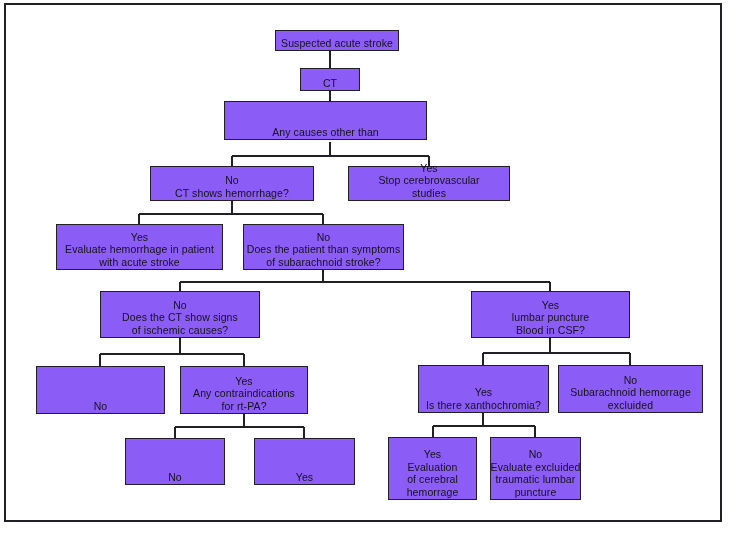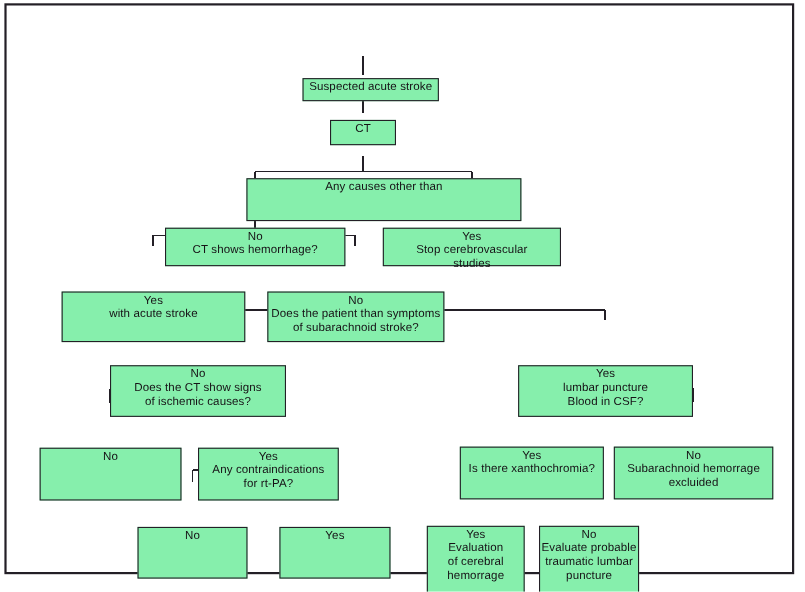--- a/index.html
+++ b/index.html
@@ -29,32 +29,31 @@
     left: 0;
     top: 0;
     width: 732px;
     height: 538px;
     pointer-events: none;
   }
   .node {
     position: absolute;
     box-sizing: border-box;
     border: 1.5px solid #231f26;
-    background: #86efac;
+    background: #8b5cf6;
     display: flex;
     flex-direction: column;
     align-items: center;
-    justify-content: flex-start;
+    justify-content: flex-end;
     text-align: center;
     font-size: 10.5px;
     line-height: 12.4px;
     color: #161216;
     letter-spacing: 0.1px;
     padding: 1px 2px;
-    margin-top: 41px;
   }
   .node .ln {
     display: block;
     white-space: nowrap;
   }
 </style>
 </head>
 <body>
 
 <div id="page">
@@ -70,34 +69,35 @@
       <path d="M 550 338 L 550 353 M 483 353 L 630 353 M 483 353 L 483 365 M 630 353 L 630 365" stroke="#231f26" stroke-width="1.5" fill="none" shape-rendering="crispEdges"></path>
       <path d="M 483 413 L 483 426 M 433 426 L 535 426 M 433 426 L 433 437 M 535 426 L 535 437" stroke="#231f26" stroke-width="1.5" fill="none" shape-rendering="crispEdges"></path>
     </svg>
   <div id="nodes-layer">
       <div class="node" style="left: 275px; top: 30px; width: 124px; height: 21px;">
         <span class="ln">Suspected acute stroke</span>
       </div>
       <div class="node" style="left: 300px; top: 68px; width: 60px; height: 23px;">
         <span class="ln">CT</span>
       </div>
-      <div class="node" style="left: 224px; top: 121px; width: 250px; height: 39px;">
+      <div class="node" style="left: 224px; top: 101px; width: 203px; height: 39px;">
         <span class="ln">Any causes other than</span>
       </div>
       <div class="node" style="left: 150px; top: 166px; width: 164px; height: 35px;">
         <span class="ln">No</span>
         <span class="ln">CT shows hemorrhage?</span>
       </div>
       <div class="node" style="left: 348px; top: 166px; width: 162px; height: 35px;">
         <span class="ln">Yes</span>
         <span class="ln">Stop cerebrovascular</span>
         <span class="ln">studies</span>
       </div>
       <div class="node" style="left: 56px; top: 224px; width: 167px; height: 46px;">
         <span class="ln">Yes</span>
+        <span class="ln">Evaluate hemorrhage in patient</span>
         <span class="ln">with acute stroke</span>
       </div>
       <div class="node" style="left: 243px; top: 224px; width: 161px; height: 46px;">
         <span class="ln">No</span>
         <span class="ln">Does the patient than symptoms</span>
         <span class="ln">of subarachnoid stroke?</span>
       </div>
       <div class="node" style="left: 100px; top: 291px; width: 160px; height: 47px;">
         <span class="ln">No</span>
         <span class="ln">Does the CT show signs</span>
@@ -132,18 +132,18 @@
         <span class="ln">Yes</span>
       </div>
       <div class="node" style="left: 388px; top: 437px; width: 89px; height: 63px;">
         <span class="ln">Yes</span>
         <span class="ln">Evaluation</span>
         <span class="ln">of cerebral</span>
         <span class="ln">hemorrage</span>
       </div>
       <div class="node" style="left: 490px; top: 437px; width: 91px; height: 63px;">
         <span class="ln">No</span>
-        <span class="ln">Evaluate probable</span>
+        <span class="ln">Evaluate excluided</span>
         <span class="ln">traumatic lumbar</span>
         <span class="ln">puncture</span>
       </div>
     </div>
 </div>
 
 </body></html>

